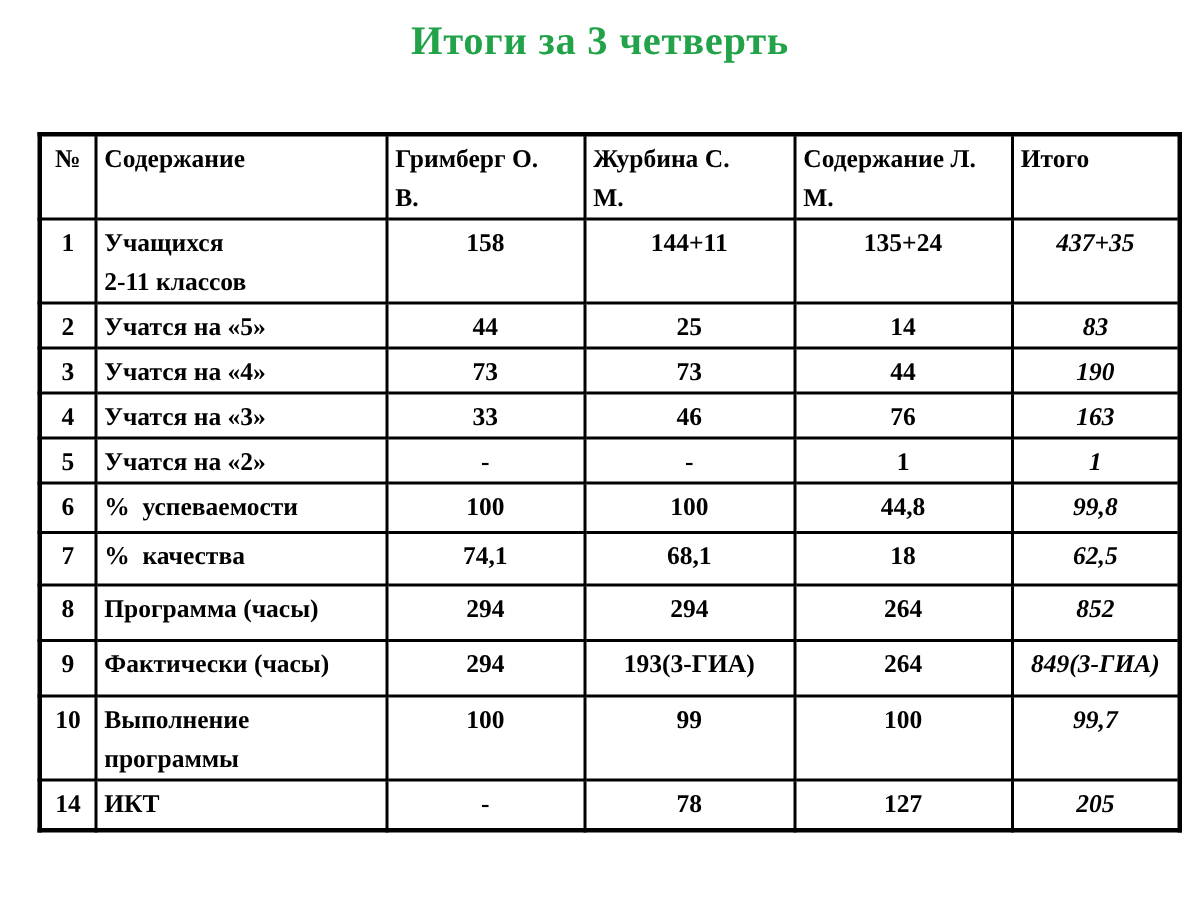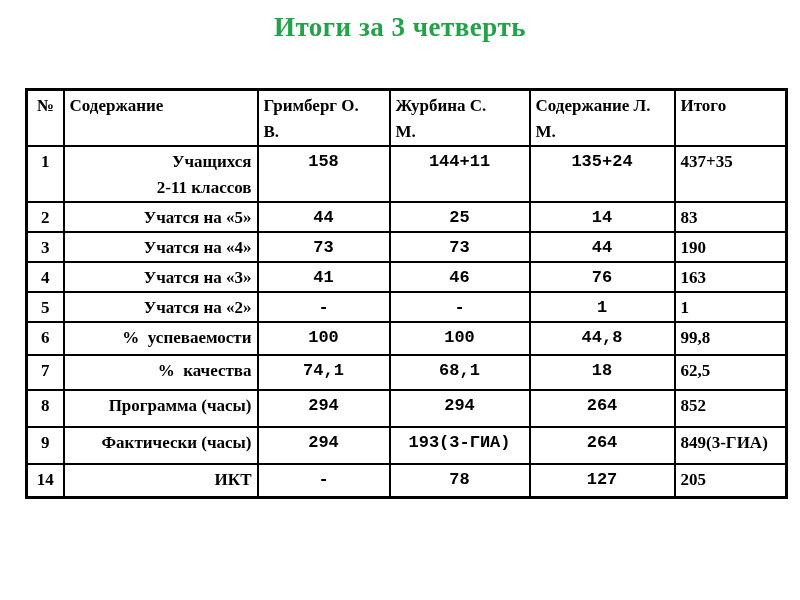--- a/index.html
+++ b/index.html
@@ -73,31 +73,32 @@
   }
 
   
   td.num {
     font-size: 13px;
     line-height: 16px;
     text-align: center;
     padding-top: 3px;
   }
   td.label {
-    text-align: right;
+    text-align: left;
     white-space: pre-line;
     padding-left: 7px;
     line-height: 27px;
     margin-left: 32px;
   }
   td.val {
     text-align: center;
-    font-family: Liberation Mono, monospace;
   }
   td.total {
+    text-align: center;
+    font-style: italic;
   }
 
   
   tr.r1  { height: 55px; }
   tr.r2  { height: 28px; }
   tr.r3  { height: 28px; }
   tr.r4  { height: 28px; }
   tr.r5  { height: 28px; }
   tr.r6  { height: 33px; }
   tr.r7  { height: 35px; }
@@ -157,21 +158,21 @@
         <td class="num">3</td>
         <td class="label">Учатся на «4»</td>
         <td class="val">73</td>
         <td class="val">73</td>
         <td class="val">44</td>
         <td class="total">190</td>
       </tr>
       <tr class="r4">
         <td class="num">4</td>
         <td class="label">Учатся на «3»</td>
-        <td class="val">41</td>
+        <td class="val">33</td>
         <td class="val">46</td>
         <td class="val">76</td>
         <td class="total">163</td>
       </tr>
       <tr class="r5">
         <td class="num">5</td>
         <td class="label">Учатся на «2»</td>
         <td class="val">-</td>
         <td class="val">-</td>
         <td class="val">1</td>
@@ -202,20 +203,29 @@
         <td class="total">852</td>
       </tr>
       <tr class="r9">
         <td class="num">9</td>
         <td class="label">Фактически (часы)</td>
         <td class="val">294</td>
         <td class="val">193(3-ГИА)</td>
         <td class="val">264</td>
         <td class="total">849(3-ГИА)</td>
       </tr>
+      <tr class="r10">
+        <td class="num">10</td>
+        <td class="label">Выполнение
+программы</td>
+        <td class="val">100</td>
+        <td class="val">99</td>
+        <td class="val">100</td>
+        <td class="total">99,7</td>
+      </tr>
       <tr class="r11">
         <td class="num">14</td>
         <td class="label">ИКТ</td>
         <td class="val">-</td>
         <td class="val">78</td>
         <td class="val">127</td>
         <td class="total">205</td>
       </tr>
     </tbody>
   </table>

